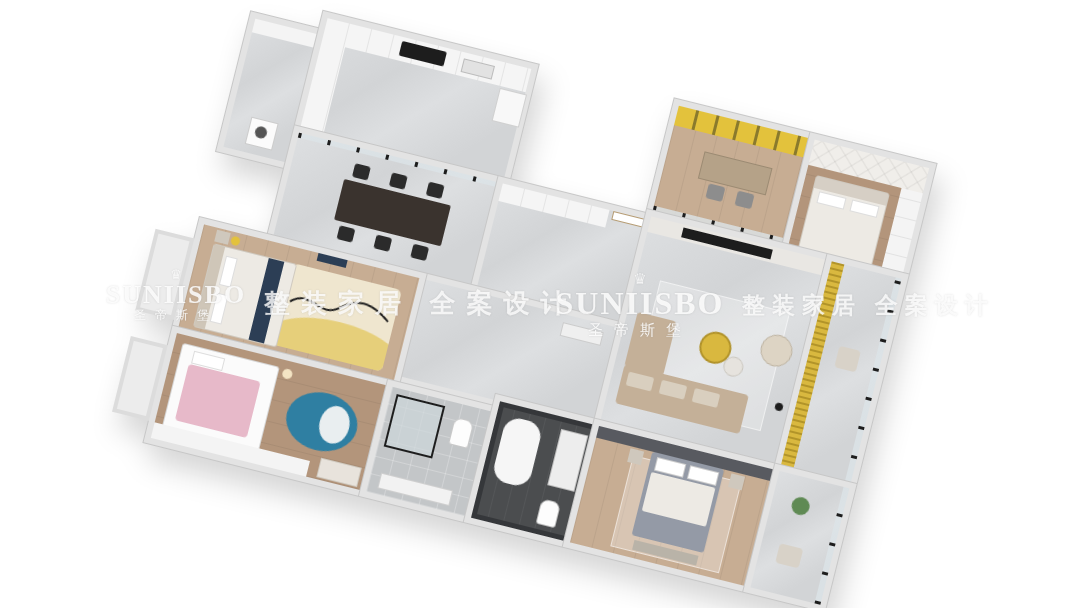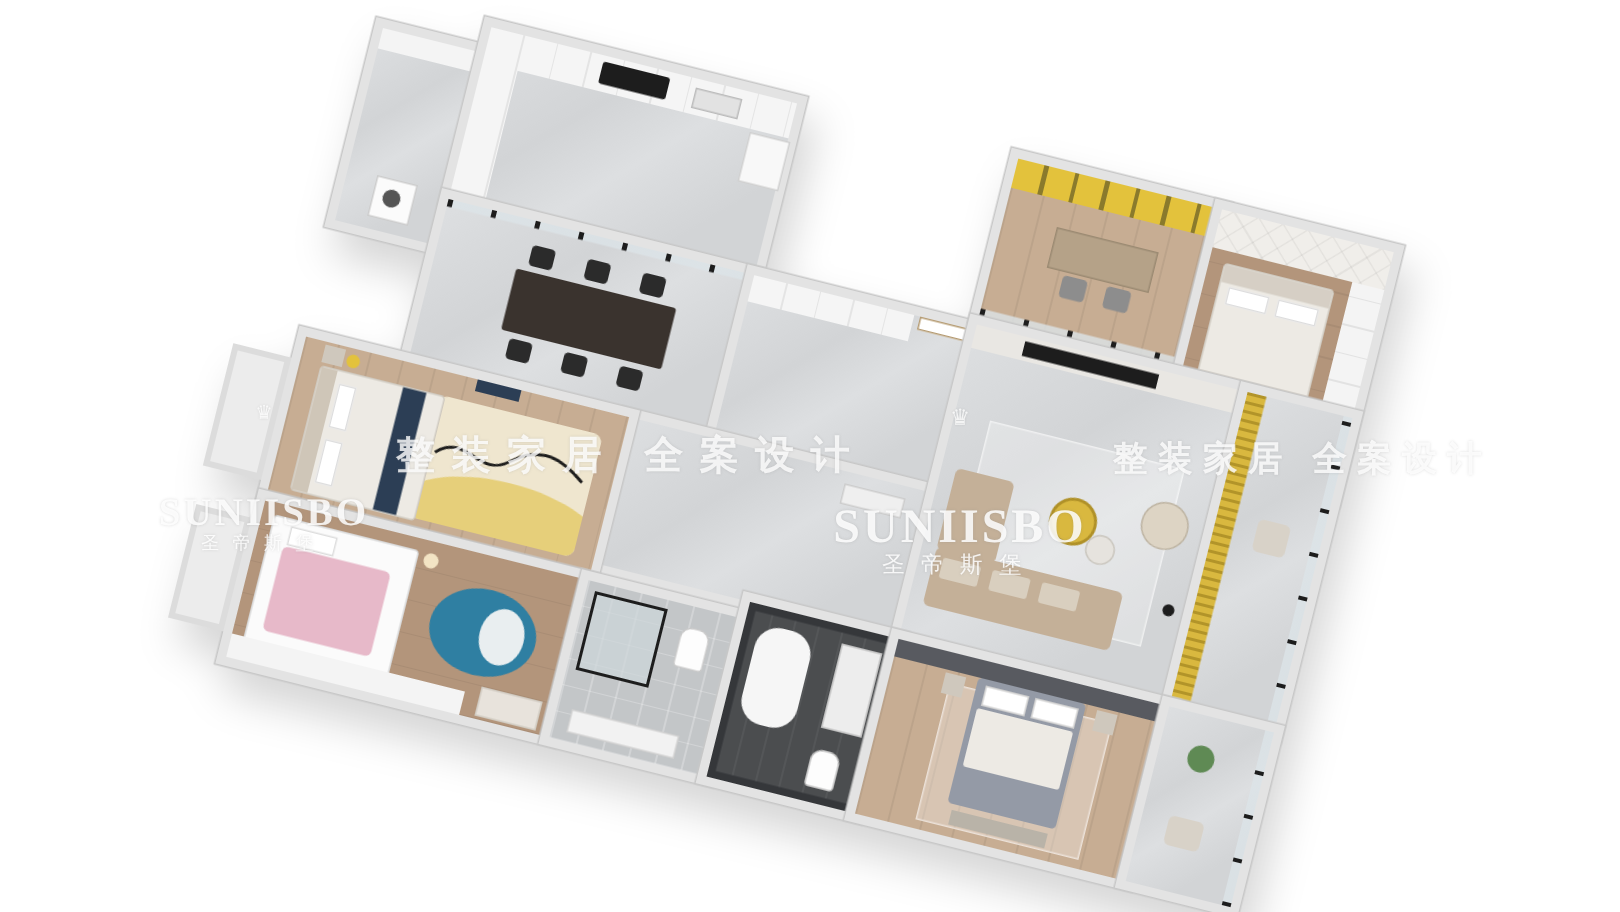--- a/index.html
+++ b/index.html
@@ -22,21 +22,21 @@
   .shelf-yellow{background:repeating-linear-gradient(90deg,var(--yellow_accent) 0 18px,#8a7a2c 18px 21px);}
   .glasswall{background:repeating-linear-gradient(90deg,var(--black) 0 3px,rgba(220,228,232,.8) 3px 30px);}
   .glasswallv{background:repeating-linear-gradient(0deg,var(--black) 0 3px,rgba(220,228,232,.8) 3px 30px);}
   .curtain{background:repeating-linear-gradient(0deg,var(--gold) 0 4px,#b29429 4px 6px);}
   .quilt{background:
      repeating-linear-gradient(45deg,rgba(0,0,0,.05) 0 1px,rgba(0,0,0,0) 1px 12px),
      repeating-linear-gradient(-45deg,rgba(0,0,0,.05) 0 1px,rgba(0,0,0,0) 1px 12px),#f0eeea;}
   .round{border-radius:50%;}
   .wm{position:absolute;color:rgba(255,255,255,.85);text-shadow:0 0 2px rgba(130,130,130,.28);
       text-align:center;user-select:none;}
-  .wm .latin{font-weight:bold;letter-spacing:2px;line-height:1.05;margin-top:47px;}
+  .wm .latin{font-weight:bold;letter-spacing:2px;line-height:1.05;}
   .wm .crown{line-height:1;opacity:.9;}
   .wm .cn{letter-spacing:9px;line-height:1.3;}
   .wm-band{position:absolute;color:rgba(255,255,255,.8);text-shadow:0 0 2px rgba(130,130,130,.25);
       white-space:nowrap;font-weight:bold;}
 </style>
 </head>
 <body>
 
 <div class="canvas">
   <div class="plan">

